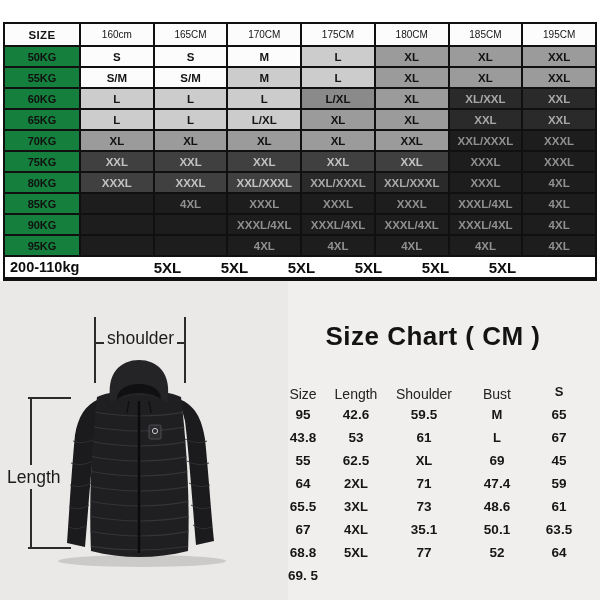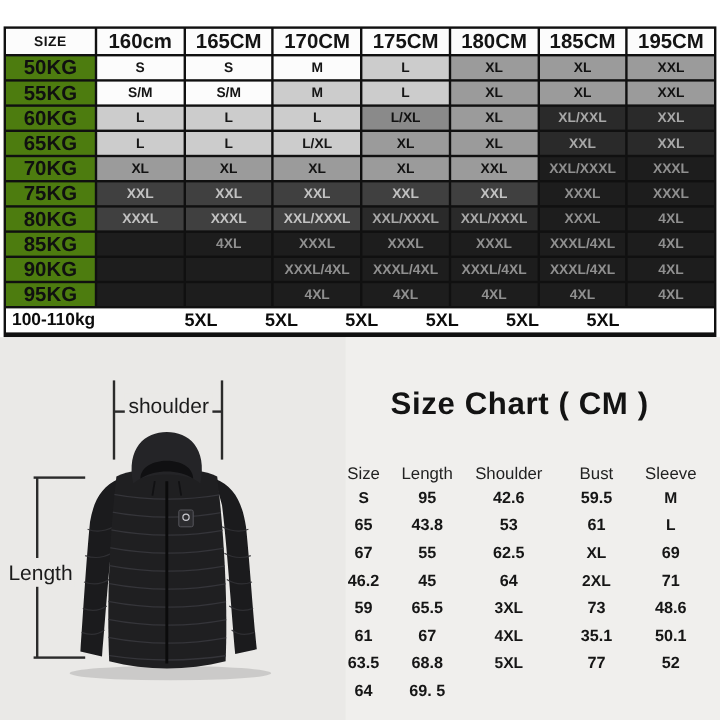--- a/index.html
+++ b/index.html
@@ -4,24 +4,24 @@
 <style>
   html,body{margin:0;padding:0;background:#fff;}
   .screen{position:relative;width:600px;height:600px;background:#ffffff;overflow:hidden;
           font-family:"Liberation Sans",sans-serif;}
 
   
   .matrix{position:absolute;left:3px;top:22px;width:594px;height:259px;box-sizing:border-box;
           display:grid;grid-template-columns:74px repeat(7,1fr);
           grid-template-rows:21px repeat(10,19px) 20px;gap:2px;background:#101010;padding:2px;}
   .mh{background:#fcfcfc;display:flex;align-items:center;justify-content:center;
-      font-size:17px;color:#141414;font-weight:700;}
+      font-size:10px;color:#141414;font-weight:400;}
   .mh.msize{font-weight:700;font-size:11.5px;letter-spacing:.4px;}
-  .mrl{background:#4d7c0f;display:flex;align-items:center;justify-content:center;
-       font-weight:700;font-size:17px;color:#101010;}
+  .mrl{background:#15803d;display:flex;align-items:center;justify-content:center;
+       font-weight:700;font-size:11px;color:#101010;}
   .mc{display:flex;align-items:center;justify-content:center;font-size:11.5px;font-weight:600;
       white-space:nowrap;}
   .mfoot{grid-column:1/-1;background:#ffffff;display:flex;align-items:center;}
   .mfl{font-weight:700;font-size:14.5px;color:#0c0c0c;padding-left:5px;width:116px;}
   .mfv{width:67px;text-align:center;font-weight:700;font-size:15px;color:#0c0c0c;}
   .mfv.first{margin-left:8px;}
 
   
   .photo{position:absolute;left:0;top:281px;width:600px;height:319px;background:#eae9e7;}
   .photo-right{position:absolute;left:288px;top:0;width:312px;height:319px;background:#f0efed;}
@@ -141,21 +141,21 @@
       <div class="mc" style="background: rgb(29, 29, 29); color: rgb(144, 144, 144);">4XL</div>
       <div class="mrl">95KG</div>
       <div class="mc" style="background: rgb(29, 29, 29); color: rgb(144, 144, 144);"></div>
       <div class="mc" style="background: rgb(29, 29, 29); color: rgb(144, 144, 144);"></div>
       <div class="mc" style="background: rgb(29, 29, 29); color: rgb(144, 144, 144);">4XL</div>
       <div class="mc" style="background: rgb(29, 29, 29); color: rgb(144, 144, 144);">4XL</div>
       <div class="mc" style="background: rgb(29, 29, 29); color: rgb(144, 144, 144);">4XL</div>
       <div class="mc" style="background: rgb(29, 29, 29); color: rgb(144, 144, 144);">4XL</div>
       <div class="mc" style="background: rgb(29, 29, 29); color: rgb(144, 144, 144);">4XL</div>
       <div class="mfoot">
-        <span class="mfl">100-110kg</span>
+        <span class="mfl">200-110kg</span>
         <span class="mfv first">5XL</span>
         <span class="mfv">5XL</span>
         <span class="mfv">5XL</span>
         <span class="mfv">5XL</span>
         <span class="mfv">5XL</span>
         <span class="mfv">5XL</span>
       </div>
     </div>
 
   <div class="photo">
@@ -221,41 +221,40 @@
       <span class="ln-label">Length</span>
     </div>
 
     <div class="sc">
       <div class="sc-title">Size Chart ( CM )</div>
       <div class="sc-grid" id="scgrid">
           <div class="sch">Size</div>
           <div class="sch">Length</div>
           <div class="sch">Shoulder</div>
           <div class="sch">Bust</div>
-          <div class="sch">Sleeve</div>
           <div class="scc sccs">S</div>
           <div class="scc">95</div>
           <div class="scc">42.6</div>
           <div class="scc">59.5</div>
           <div class="scc sccs">M</div>
           <div class="scc">65</div>
           <div class="scc">43.8</div>
           <div class="scc">53</div>
           <div class="scc">61</div>
           <div class="scc sccs">L</div>
           <div class="scc">67</div>
           <div class="scc">55</div>
           <div class="scc">62.5</div>
           <div class="scc sccs">XL</div>
           <div class="scc">69</div>
-          <div class="scc">46.2</div>
           <div class="scc">45</div>
           <div class="scc">64</div>
           <div class="scc sccs">2XL</div>
           <div class="scc">71</div>
+          <div class="scc">47.4</div>
           <div class="scc">59</div>
           <div class="scc">65.5</div>
           <div class="scc sccs">3XL</div>
           <div class="scc">73</div>
           <div class="scc">48.6</div>
           <div class="scc">61</div>
           <div class="scc">67</div>
           <div class="scc sccs">4XL</div>
           <div class="scc">35.1</div>
           <div class="scc">50.1</div>

